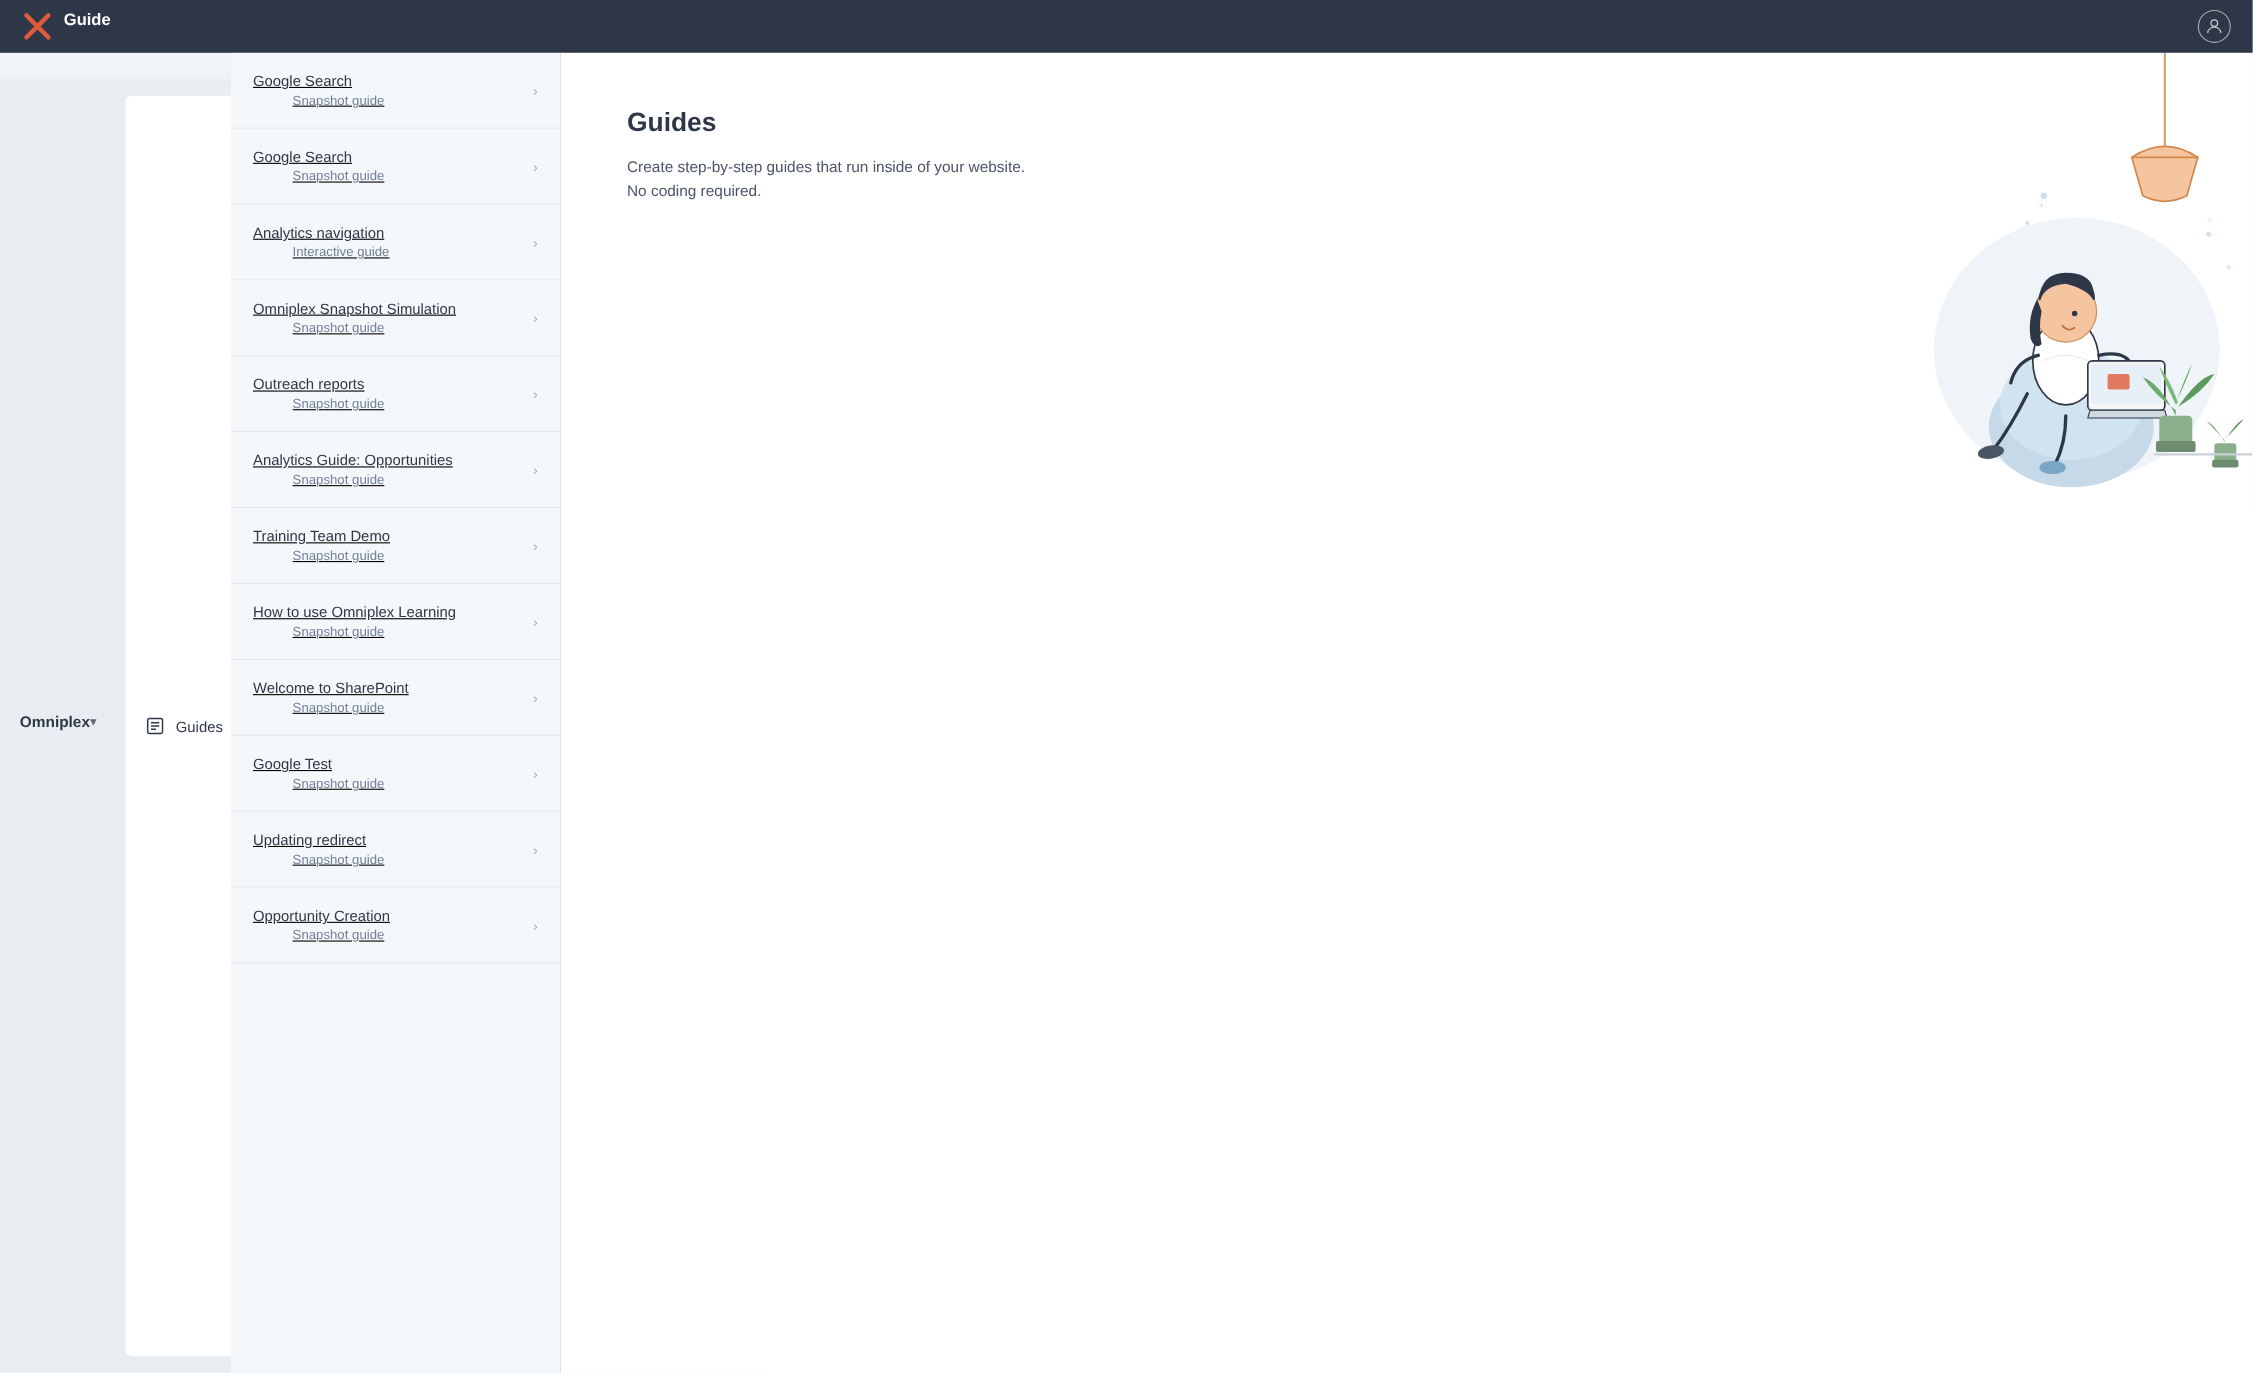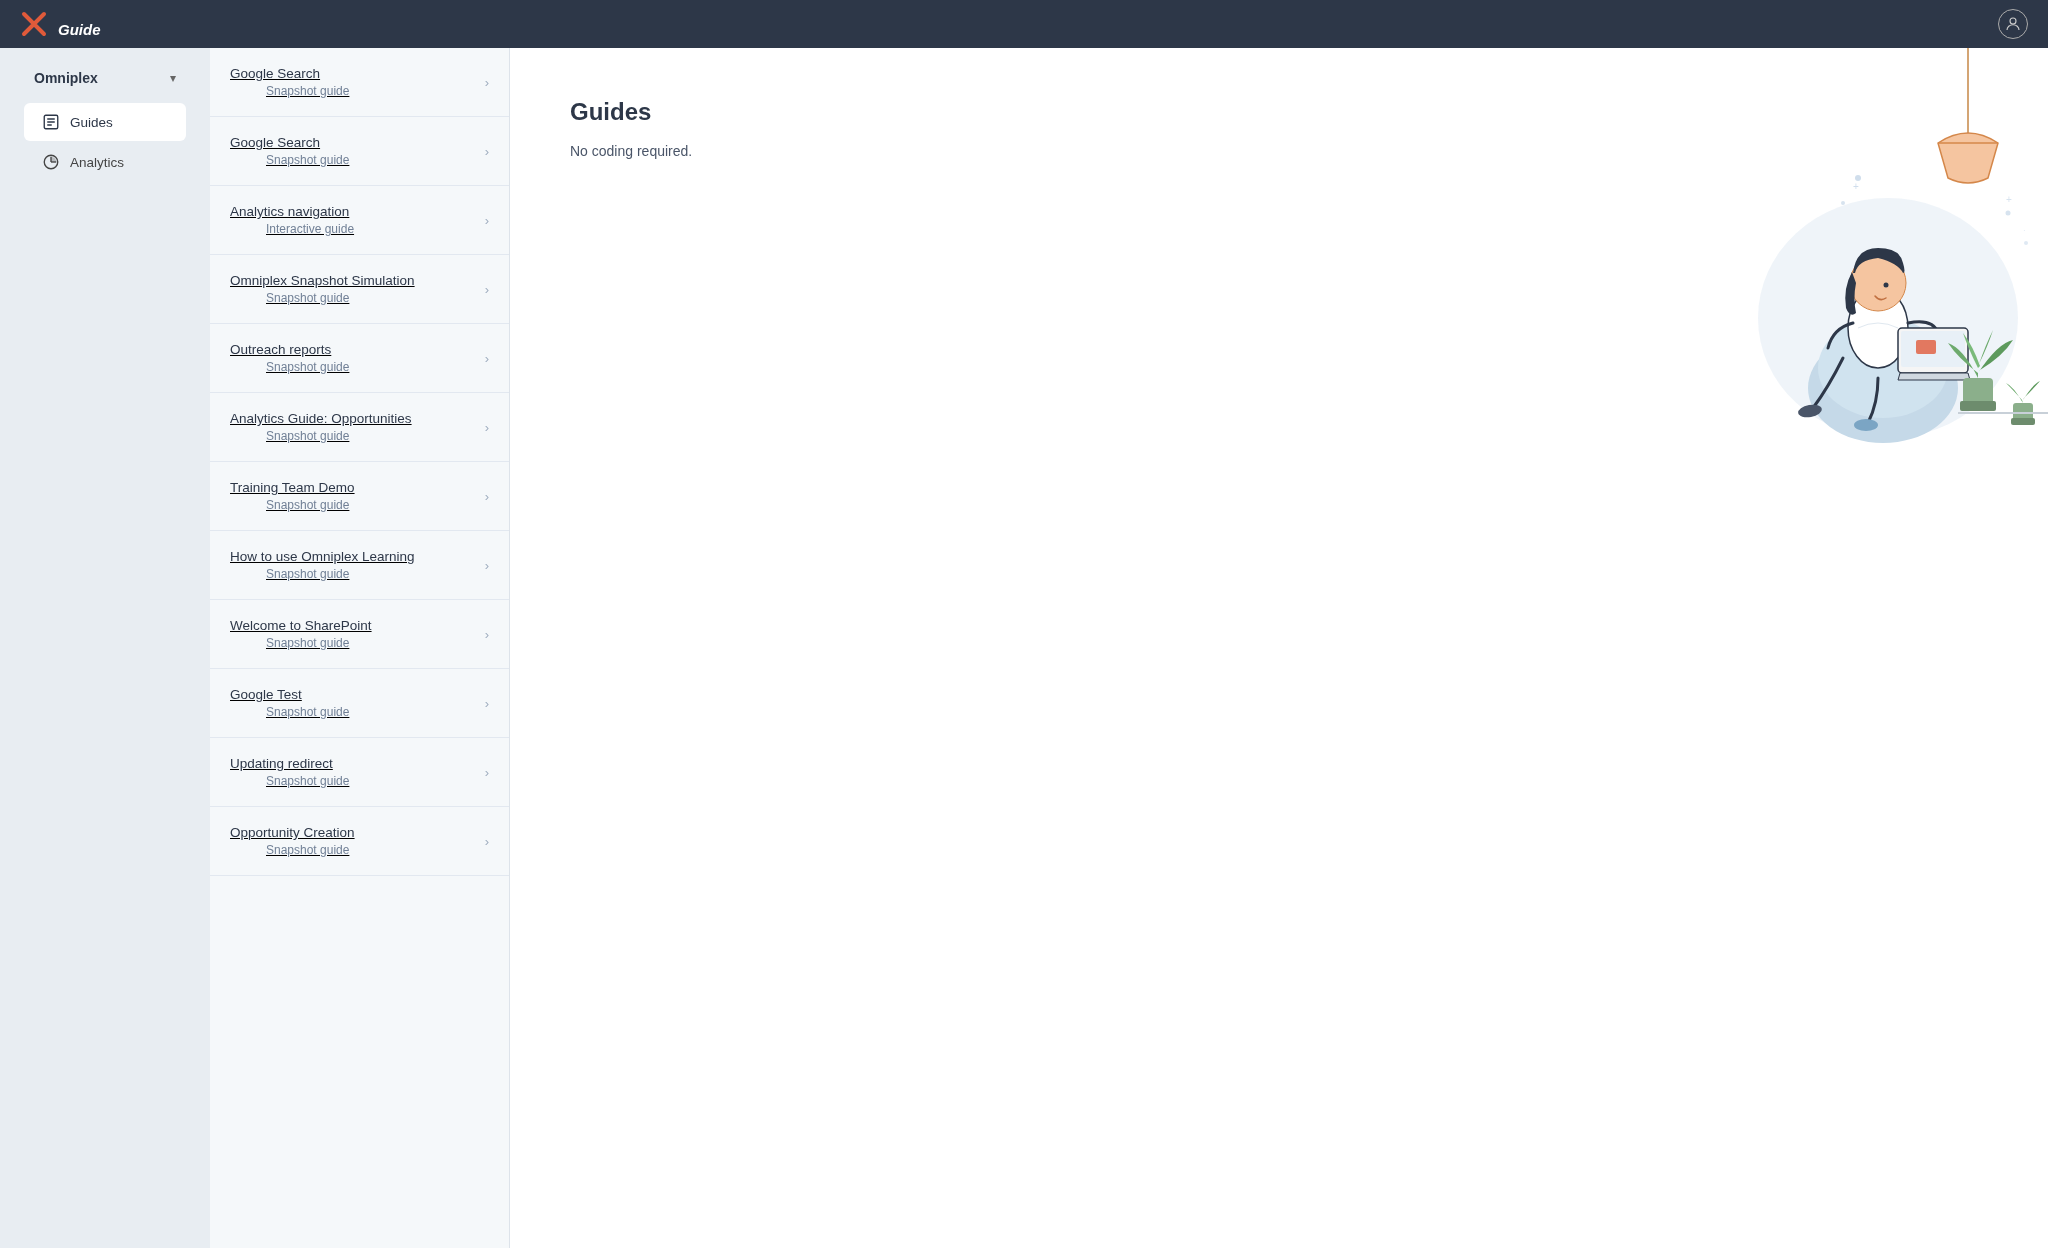--- a/index.html
+++ b/index.html
@@ -8,21 +8,21 @@
     
     .topnav {
       background: #2d3748;
       height: 48px;
       display: flex;
       align-items: center;
       padding: 0 20px;
       justify-content: space-between;
       flex-shrink: 0;
     }
-    .topnav-left { display: flex; align-items: flex-end; gap: 10px; font-style: italic; }
+    .topnav-left { display: flex; align-items: flex-start; gap: 10px; }
     .topnav-logo-icon {
       width: 28px; height: 28px;
       color: #e05a3a;
     }
     .topnav-title {
       color: #ffffff;
       font-size: 15px;
       font-weight: 600;
     }
     .topnav-avatar {
@@ -38,23 +38,24 @@
       display: flex;
       flex: 1;
       overflow: hidden;
     }
 
     
     .sidebar {
       width: 210px;
       background: #e8edf2;
       display: flex;
-      flex-direction: column;
+      flex-direction: row;
       flex-shrink: 0;
-      padding: 14px 16px;
+      padding: 14px 0;
+      margin-top: 24px;
     }
     .sidebar-omniplex {
       display: flex;
       align-items: center;
       justify-content: space-between;
       padding: 8px 18px 16px 18px;
       cursor: pointer;
     }
     .sidebar-omniplex-label {
       font-size: 14px;
@@ -288,20 +289,21 @@
       <div class="guide-list-item-content">
         <div class="guide-list-item-title">Opportunity Creation</div>
         <div class="guide-list-item-subtitle">Snapshot guide</div>
       </div>
       <span class="guide-list-item-chevron">›</span>
     </div>
     </div>
 
   <main class="main-content">
     <h1 class="main-content-title">Guides</h1>
+    <p class="main-content-desc">Create step-by-step guides that run inside of your website.</p>
     <p class="main-content-desc">No coding required.</p>
 
     <div class="illustration">
       <svg viewBox="0 0 380 420" xmlns="http://www.w3.org/2000/svg">
 
         <ellipse cx="220" cy="270" rx="130" ry="120" fill="#e8f0f7" opacity="0.7"></ellipse>
 
         <line x1="300" y1="0" x2="300" y2="95" stroke="#d4a574" stroke-width="2"></line>
 
         <path d="M270 95 Q300 75 330 95 L320 130 Q300 140 280 130 Z" fill="#f5c5a0" stroke="#d4874a" stroke-width="1.5"></path>

